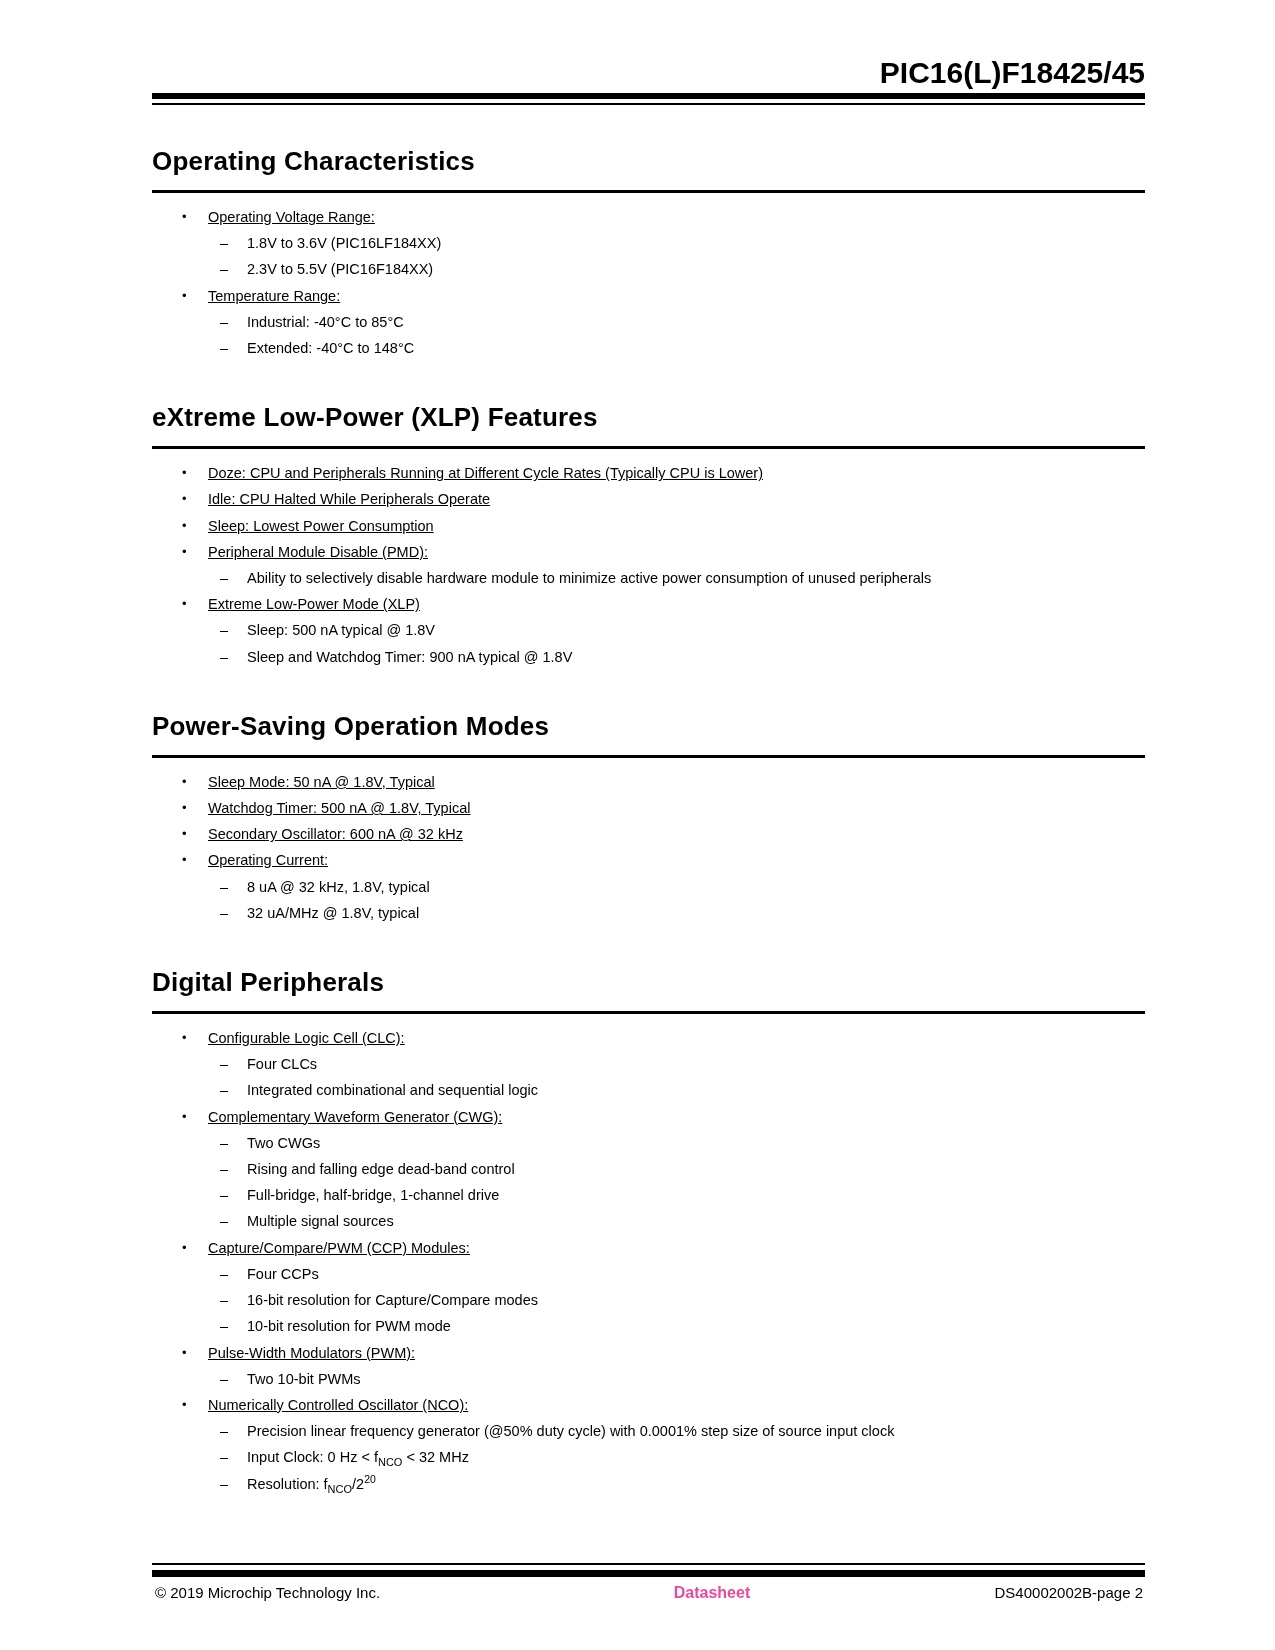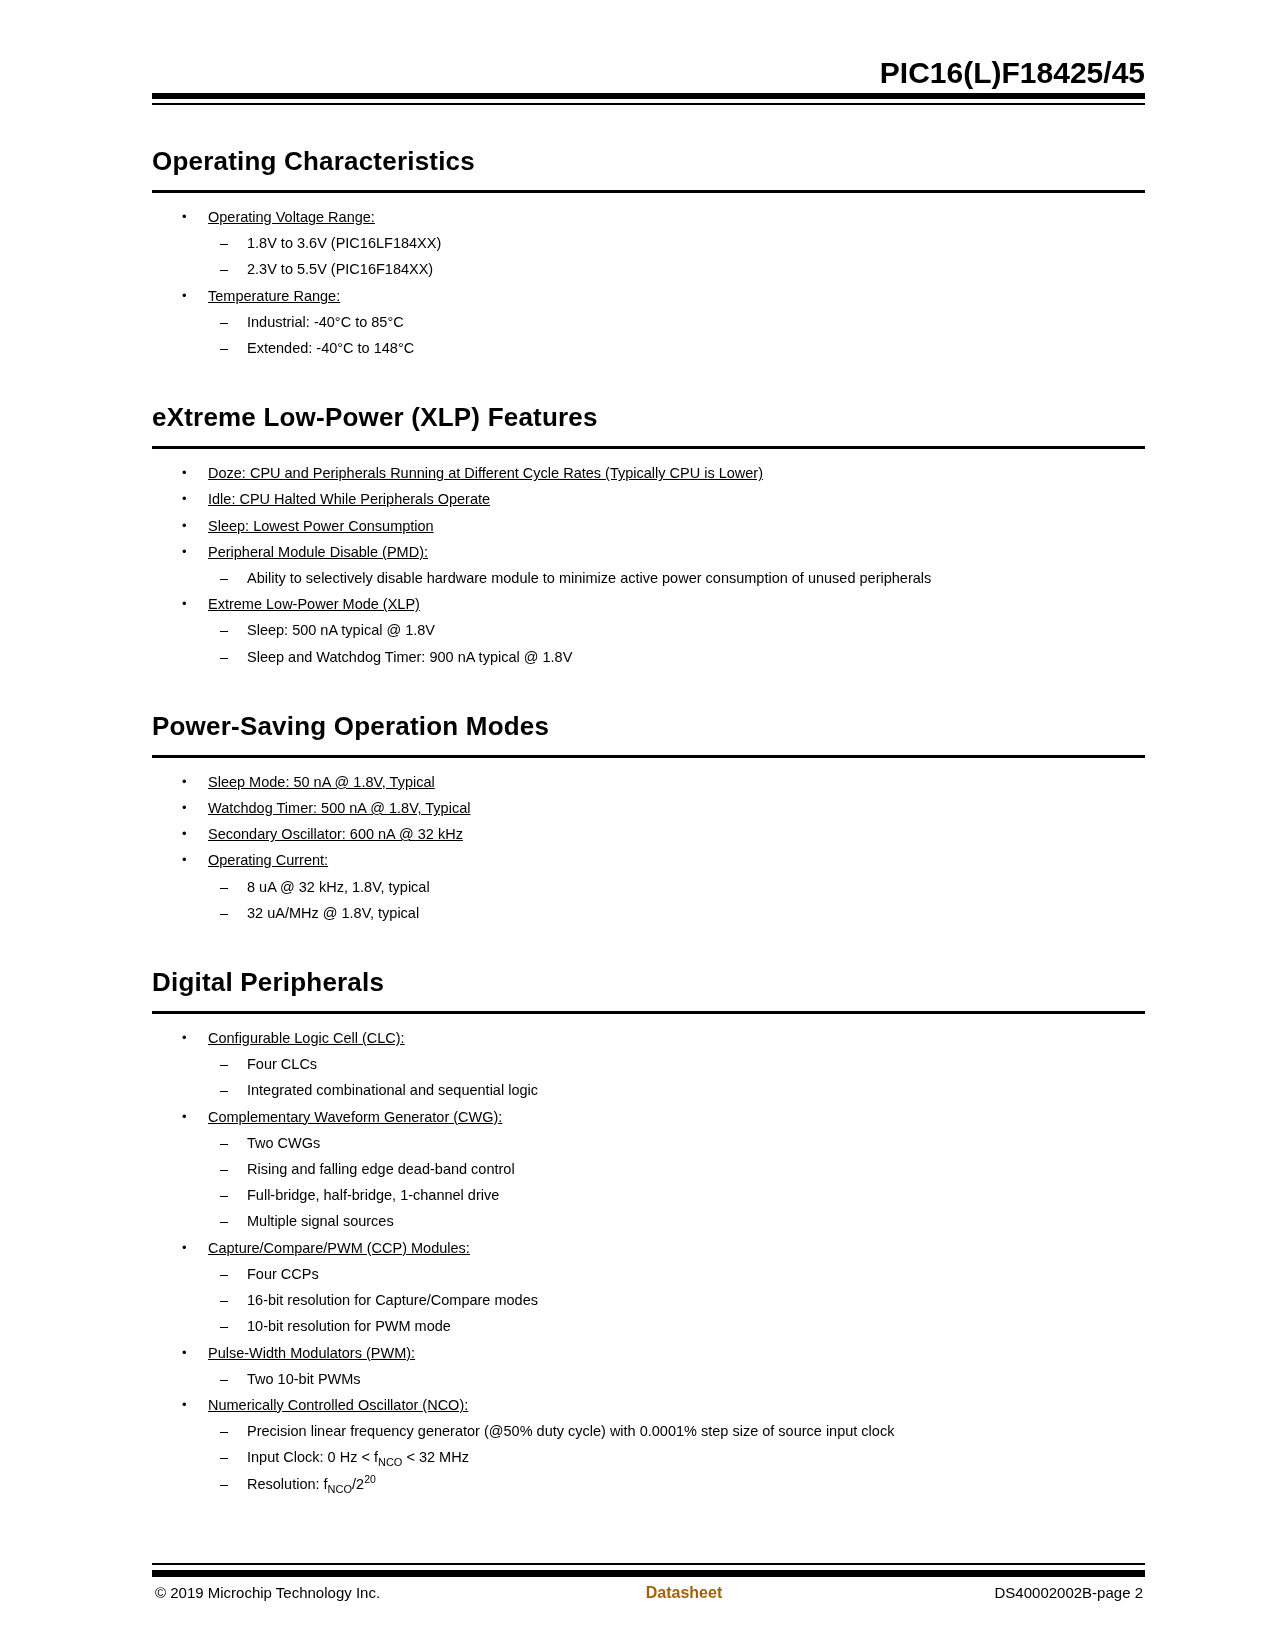--- a/index.html
+++ b/index.html
@@ -69,25 +69,25 @@
   .footer .rule-thick-f { height:7px; background:#000; margin-top:5px; }
   .footer-row {
     position:relative;
     margin-top:6px;
     height:20px;
     font-size:15px;
     line-height:20px;
   }
   .footer-left  { position:absolute; left:3px; top:0; white-space:nowrap; }
   .footer-center {
-    position:absolute; left:532px; top:0;
+    position:absolute; left:560px; top:0;
     transform:translateX(-50%);
     font-weight:700;
     font-size:16px;
-    color:#a16207;
+    color:#ec4899;
     white-space:nowrap;
   }
   .footer-right { position:absolute; right:2px; top:0; white-space:nowrap; }
 </style>
 </head>
 <body>
 
 <div class="page">
   <div class="content">
 

